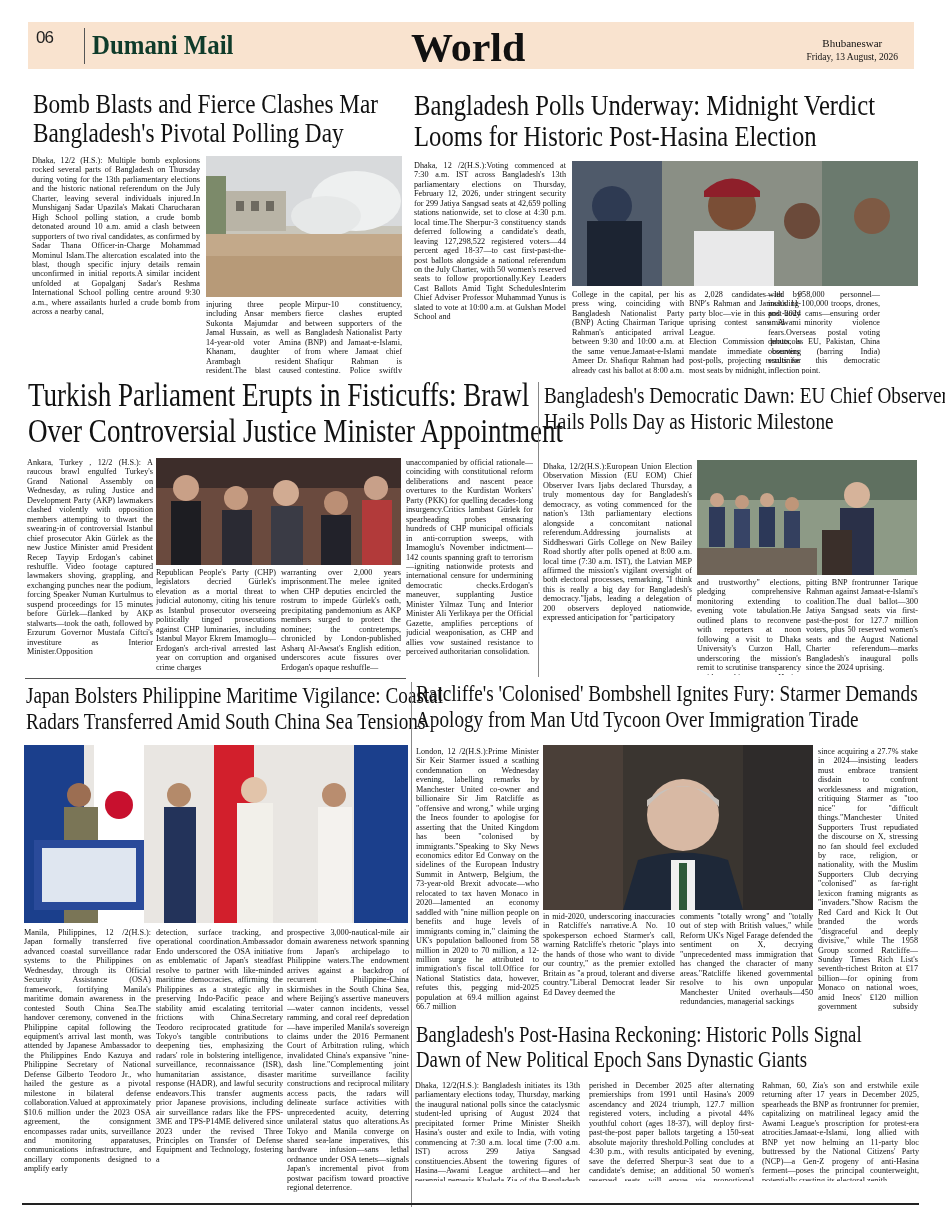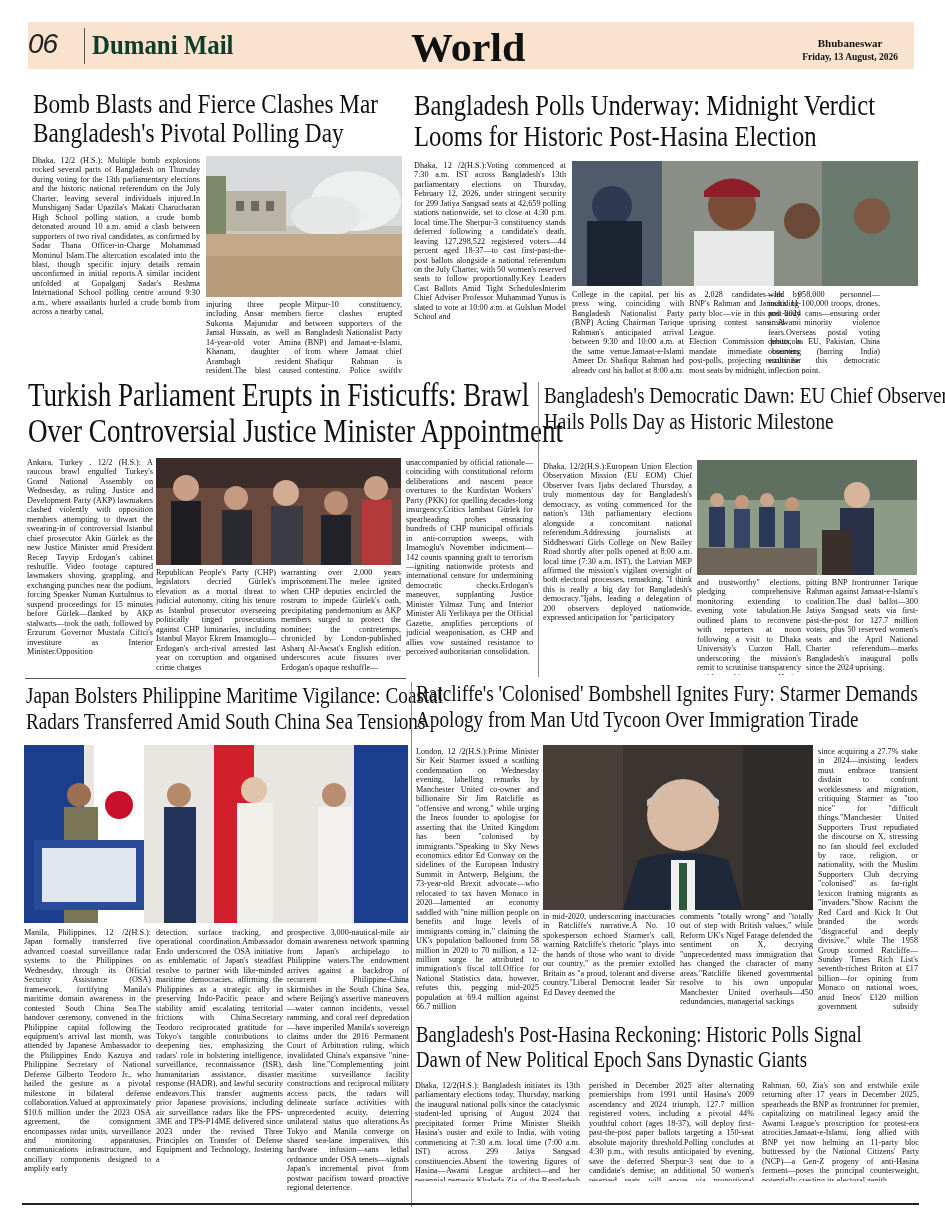--- a/index.html
+++ b/index.html
@@ -1,24 +1,24 @@
 <!DOCTYPE html>
 <html><head>
 <meta charset="utf-8">
 <style>
   * { box-sizing: border-box; margin: 0; padding: 0; }
   html, body { width: 945px; height: 1220px; background: #ffffff; overflow: hidden; }
   body { position: relative; font-family: "Liberation Serif", serif; color: #111; }
 
   .masthead { position: absolute; left: 28px; top: 22px; width: 886px; height: 47px; background: #f9e3cf; }
-  .page-num { position: absolute; left: 0; top: 6px; font-family: "Liberation Sans", sans-serif; font-size: 28px; font-weight: 300; color: #222; letter-spacing: -1px; font-style: italic; }
+  .page-num { position: absolute; left: 8px; top: 6px; font-family: "Liberation Sans", sans-serif; font-size: 17px; font-weight: 300; color: #222; letter-spacing: -1px; }
   .mast-divider { position: absolute; left: 56px; top: 6px; width: 1px; height: 36px; background: #555; }
   .paper-name { position: absolute; left: 64px; top: 8px; font-family: "Liberation Serif", serif; font-size: 27px; font-weight: bold; color: #0f3b2a; transform: scaleX(0.92); transform-origin: left; }
   .section-title { position: absolute; left: 383px; top: 2px; font-family: "Liberation Serif", serif; font-size: 40px; font-weight: bold; color: #111; transform: scaleX(1.05); transform-origin: left; }
-  .mast-right { position: absolute; right: 16px; top: 14px; text-align: center; font-size: 11px; font-weight: bold; line-height: 14px; }
+  .mast-right { position: absolute; right: 16px; top: 14px; text-align: center; font-size: 11px; font-weight: normal; line-height: 14px; }
   .mast-right .date { font-size: 9.5px; }
 
   .headline { position: absolute; font-family: "Liberation Serif", serif; color: #111; line-height: 1.08; transform-origin: left top; white-space: nowrap; }
   .headline span { display: block; }
 
   .body-col { position: absolute; font-family: "Liberation Serif", serif; font-size: 8.2px; line-height: 9.45px; text-align: justify; color: #111; overflow: hidden; hyphens: none; }
 
   .photo { position: absolute; overflow: hidden; }
   .rule { position: absolute; height: 2px; background: #222; }
   .vrule { position: absolute; width: 1px; background: #888; }
@@ -128,21 +128,21 @@
       <rect x="62" y="47" width="16" height="40" fill="#2c3858"></rect>
     <circle cx="95" cy="44" r="7" fill="#bf9679"></circle>
       <rect x="87" y="51" width="16" height="40" fill="#34405f"></rect>
     <circle cx="160" cy="35" r="13" fill="#d6b39a"></circle>
     <rect x="143" y="48" width="34" height="67" fill="#2a3048"></rect>
     <rect x="125" y="70" width="30" height="45" fill="#3a2f2a"></rect>
     <rect x="0" y="88" width="120" height="27" fill="#6f6458"></rect>
   </svg>
 </div>
 <div class="body-col" style="left:697px;top:578px;width:104px;height:97px;">and trustworthy" elections, pledging comprehensive monitoring extending to evening vote tabulation.He outlined plans to reconvene with reporters at noon following a visit to Dhaka University's Curzon Hall, underscoring the mission's remit to scrutinise transparency amid this post-Hasina watershed</div>
-<div class="body-col" style="left:806px;top:578px;width:112px;height:97px;">pitting BNP frontrunner Tarique Rahman against Jamaat-e-Islami's coalition.The dual ballot—300 Jatiya Sangsad seats via first-past-the-post for 127.7 million voters, plus 50 reserved women's seats and the April National Charter referendum—marks Bangladesh's inaugural polls since the 2024 uprising.</div>
+<div class="body-col" style="left:806px;top:578px;width:112px;height:97px;">pitting BNP frontrunner Tarique Rahman against Jamaat-e-Islami's coalition.The dual ballot—300 Jatiya Sangsad seats via first-past-the-post for 127.7 million voters, plus 50 reserved women's seats and the August National Charter referendum—marks Bangladesh's inaugural polls since the 2024 uprising.</div>
 
 <div class="rule" style="left:25px;top:678px;width:381px;height:1px;background:#555;"></div>
 
 <div class="headline" style="left:26px;top:683px;font-size:24px;transform:scaleX(0.80);">
   <span>Japan Bolsters Philippine Maritime Vigilance: Coastal</span>
   <span>Radars Transferred Amid South China Sea Tensions</span>
 </div>
 <div class="photo" style="left:24px;top:745px;width:384px;height:178px;">
   <svg width="384" height="178" viewBox="0 0 384 178">
     <rect width="384" height="178" fill="#e9e6e2"></rect>

